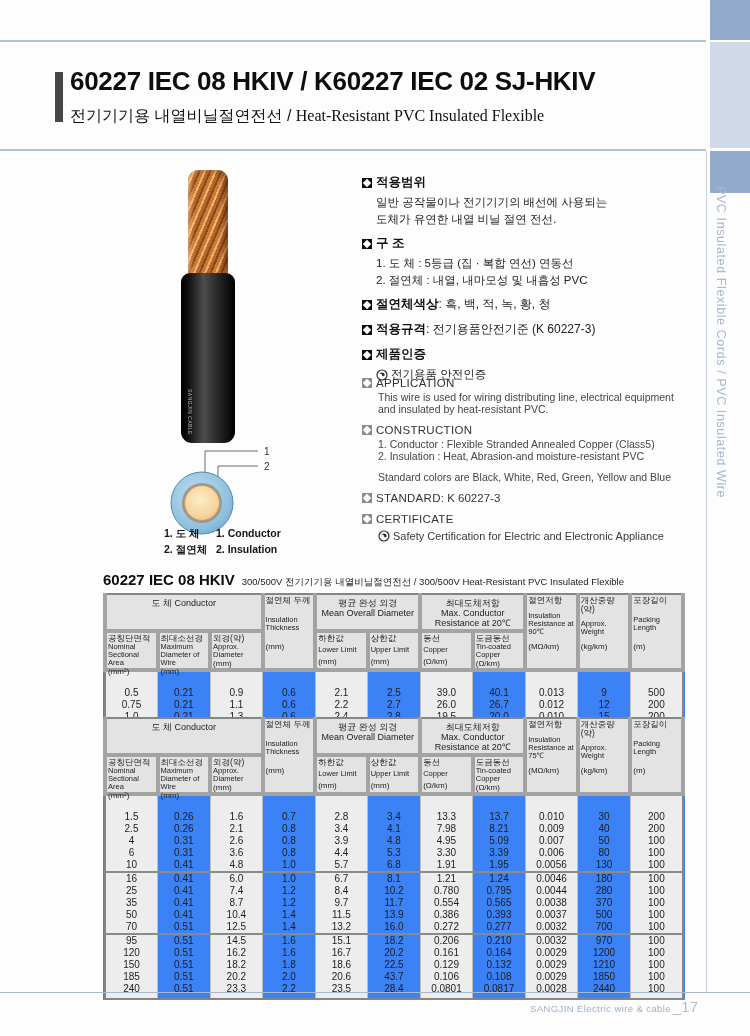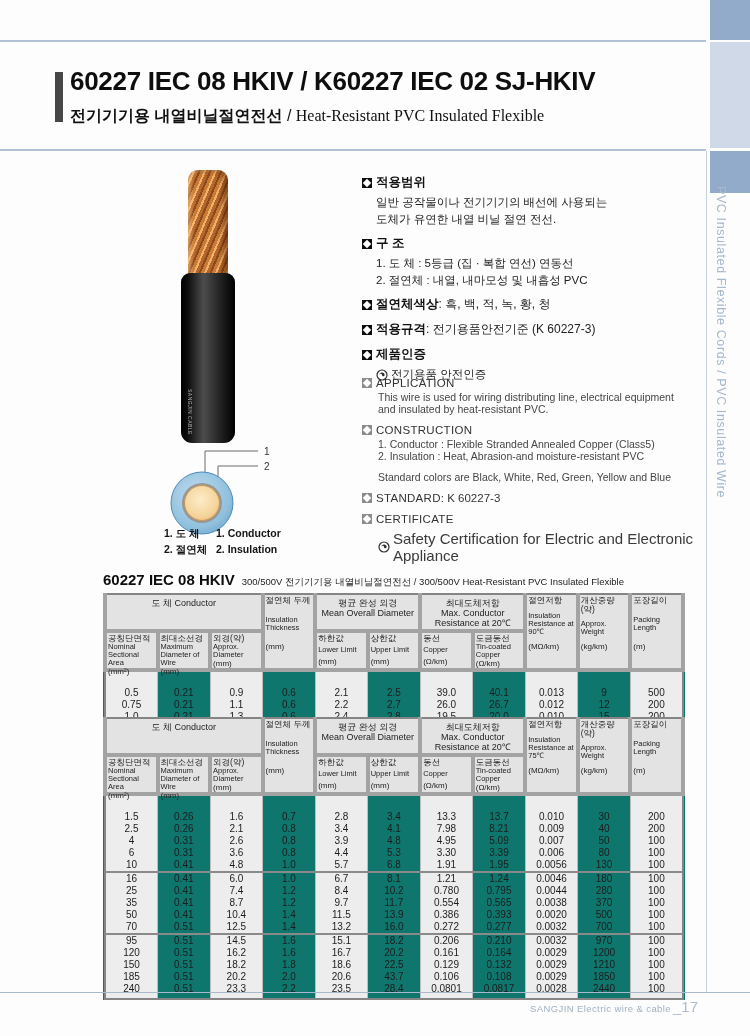--- a/index.html
+++ b/index.html
@@ -18,21 +18,21 @@
   .sb2 { top:42px; height:106px; background:#cfd9e7; }
   .sb3 { top:151px; height:42px; background:#92abca; }
   .sline { position:absolute; left:706px; top:151px; width:1px; height:841px; background:#c6d0dc; }
   .stext { position:absolute; left:714px; top:186px; writing-mode:vertical-rl; font-size:12.5px; color:#a6b8cd; letter-spacing:0.6px; white-space:nowrap; }
 
   
   .hdr { position:absolute; left:55px; top:66px; width:640px; }
   .title-bar { position:absolute; left:0; top:6px; width:8px; height:50px; background:#474747; }
   .hdr h1 { margin:0 0 9px 15px; font-size:26px; font-weight:bold; color:#0e0e0e; letter-spacing:-0.3px; }
   .subtitle { margin-left:15px; font-size:16px; color:#111; }
-  .sub-ko { font-weight:bold; }
+  .sub-ko { font-weight:normal; }
   .sub-en { font-family:"Liberation Serif", serif; }
 
   
   .illus { position:absolute; left:140px; top:165px; width:235px; height:412px; }
   .strands { position:absolute; left:48px; top:5px; width:40px; height:112px;
     background:repeating-linear-gradient(113deg,#8a4a1e 0 2px,#c97b35 2px 5px,#f0b26a 5px 7px,#b5662a 7px 10px);
     border-radius:10px 10px 0 0; box-shadow:inset 3px 0 4px rgba(255,220,160,.5), inset -4px 0 6px rgba(60,20,0,.55); }
   .jacket { position:absolute; left:41px; top:108px; width:54px; height:170px;
     background:linear-gradient(90deg,#000 0%,#0c0c0c 12%,#4d4d4d 42%,#232323 72%,#000 100%);
     border-radius:9px 9px 11px 11px; }
@@ -52,31 +52,31 @@
   .bullet-light { background:#8c8c8c; }
   .specs-ko .spec-title { font-weight:bold; font-size:12.5px; color:#111; }
   .specs-ko .spec-inline { font-size:12px; color:#222; }
   .specs-ko .spec-body { font-size:11.5px; color:#222; line-height:16.5px; margin:3px 0 0 14px; }
   .specs-en .spec-title { font-size:11.5px; color:#333; letter-spacing:0.3px; }
   .specs-en .spec-inline { font-size:11.5px; color:#333; }
   .specs-en .spec-body { font-size:10.5px; color:#454545; line-height:12px; margin:2px 0 0 16px; }
   .specs-en .spec-item { margin-bottom:9px; }
   .body-gap { margin-top:8px !important; }
   .cert-row { display:flex; align-items:center; margin:4px 0 0 14px; font-size:11.5px; color:#222; }
-  .specs-en .cert-row { font-size:15px; color:#3a3a3a; margin-left:16px; margin-top:5px; }
+  .specs-en .cert-row { font-size:11px; color:#3a3a3a; margin-left:16px; margin-top:5px; }
   .cert-icon { margin-right:3px; flex:0 0 auto; }
 
   
   .tblock { position:absolute; left:103px; width:695px; }
   .tblock1 { top:571px; }
   .tblock2 { top:717px; }
   .ttl { margin-bottom:4px; white-space:nowrap; }
   .ttl .model { font-size:15px; font-weight:bold; color:#0d0d0d; }
   .ttl .desc { font-size:9.5px; color:#222; margin-left:7px; }
-  table.spec { width:582px; table-layout:fixed; border-collapse:collapse; background:#0f766e; border:2px solid #858585; }
+  table.spec { width:582px; table-layout:fixed; border-collapse:collapse; background:#3b82f6; border:2px solid #858585; }
   table.spec th { background:#e3e3e3; border:4px solid #a3a3a3; font-weight:normal; padding:1px 1px; vertical-align:top; }
   table.spec thead tr:first-child th { border-top:1px solid #858585; }
   table.spec thead { border-bottom:2px solid #7a7a7a; }
   .gc { font-size:9px; line-height:10px; color:#222; text-align:center; padding-top:2px; }
   .lc { display:flex; flex-direction:column; justify-content:space-between; text-align:left; color:#222; }
   .lc-tall { height:56px; } .lc-short { height:33px; }
   .kc { font-size:8.5px; line-height:9px; }
   .ec { font-size:7.5px; line-height:8px; }
   .uc { font-size:8px; line-height:9px; padding-bottom:1px; }
   table.spec td { font-size:10px; color:#1c1c1c; text-align:center; height:12px; line-height:12px; padding:0;
@@ -610,21 +610,21 @@
           </tr>
           <tr>
             <td>50</td>
             <td>0.41</td>
             <td>10.4</td>
             <td>1.4</td>
             <td>11.5</td>
             <td>13.9</td>
             <td>0.386</td>
             <td>0.393</td>
-            <td>0.0020</td>
+            <td>0.0037</td>
             <td>500</td>
             <td>100</td>
           </tr>
           <tr>
             <td>70</td>
             <td>0.51</td>
             <td>12.5</td>
             <td>1.4</td>
             <td>13.2</td>
             <td>16.0</td>

